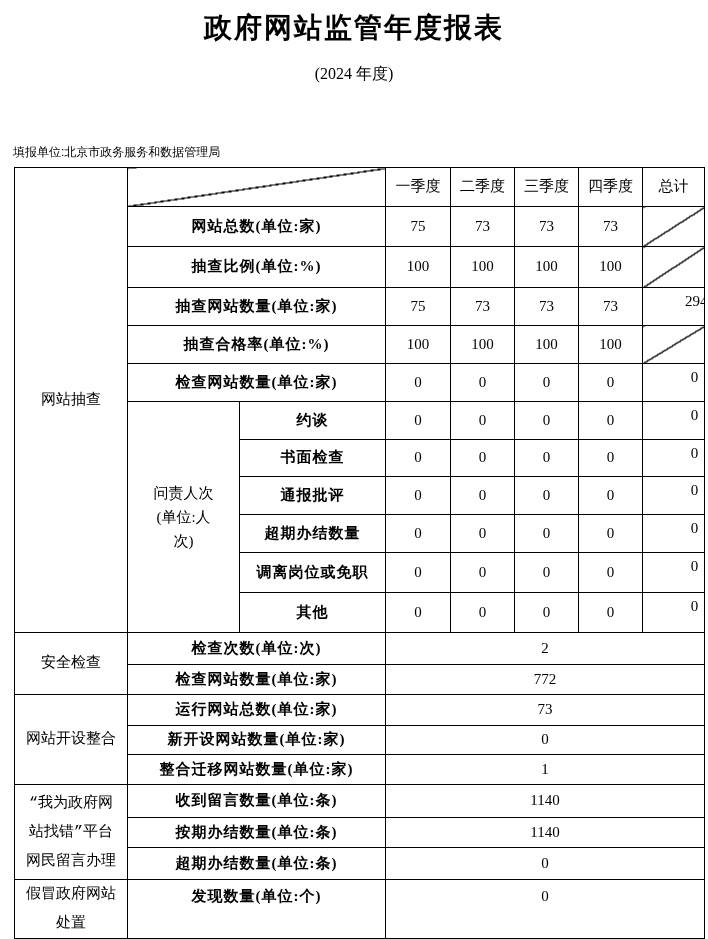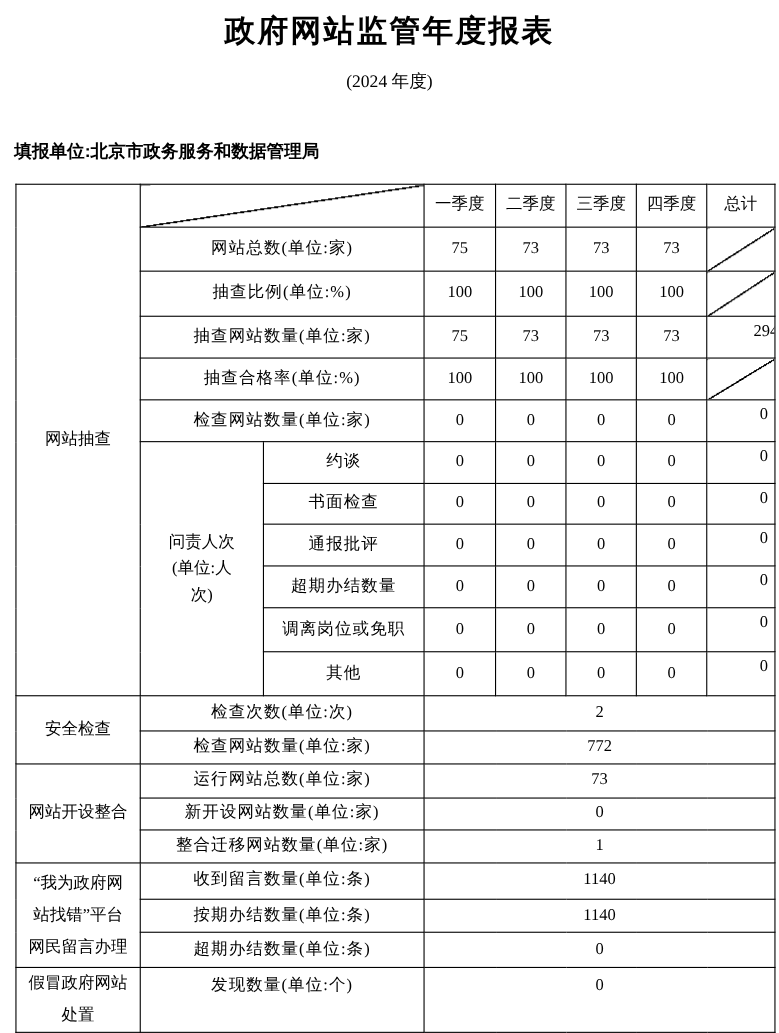--- a/index.html
+++ b/index.html
@@ -11,35 +11,35 @@
   .title {
     position:absolute; top:9px; left:0; width:708px; text-align:center;
     font-size:28px; font-weight:bold; letter-spacing:2px;
     font-family:Liberation Serif, serif;
   }
   .subtitle {
     position:absolute; top:64px; left:0; width:708px; text-align:center;
     font-size:16px;
   }
   .unit {
-    position:absolute; top:128px; left:13px;
-    font-size:16px; font-weight:bold;
+    position:absolute; top:144px; left:13px;
+    font-size:12px; font-weight:normal;
     font-family:"Liberation Sans","DejaVu Sans",sans-serif;
   }
   table.report {
     position:absolute; left:14px; top:167px; width:690px;
     border-collapse:collapse; table-layout:fixed;
   }
   td {
     border:1px solid #000; text-align:center; vertical-align:middle;
     font-size:15px; padding:0; overflow:hidden; line-height:1.3;
   }
-  .sec  { white-space:pre-line; line-height:29px; }
+  .sec  { white-space:pre-line; line-height:29px;font-family:Liberation Mono, monospace; }
   .acc  { white-space:pre-line; line-height:24px; }
-  .lbl  { letter-spacing:1px; }
+  .lbl  { letter-spacing:1px;font-weight:bold; }
   .num  { font-size:15px; }
   .tot  { vertical-align:top; padding-top:4px;padding-left:42px; }
   .topA { vertical-align:top; padding-top:7px; }
   .diag {
     background-image:linear-gradient(to bottom right,
       transparent calc(50% - 0.7px),
       #000 calc(50% - 0.7px),
       #000 calc(50% + 0.7px),
       transparent calc(50% + 0.7px));
   }

